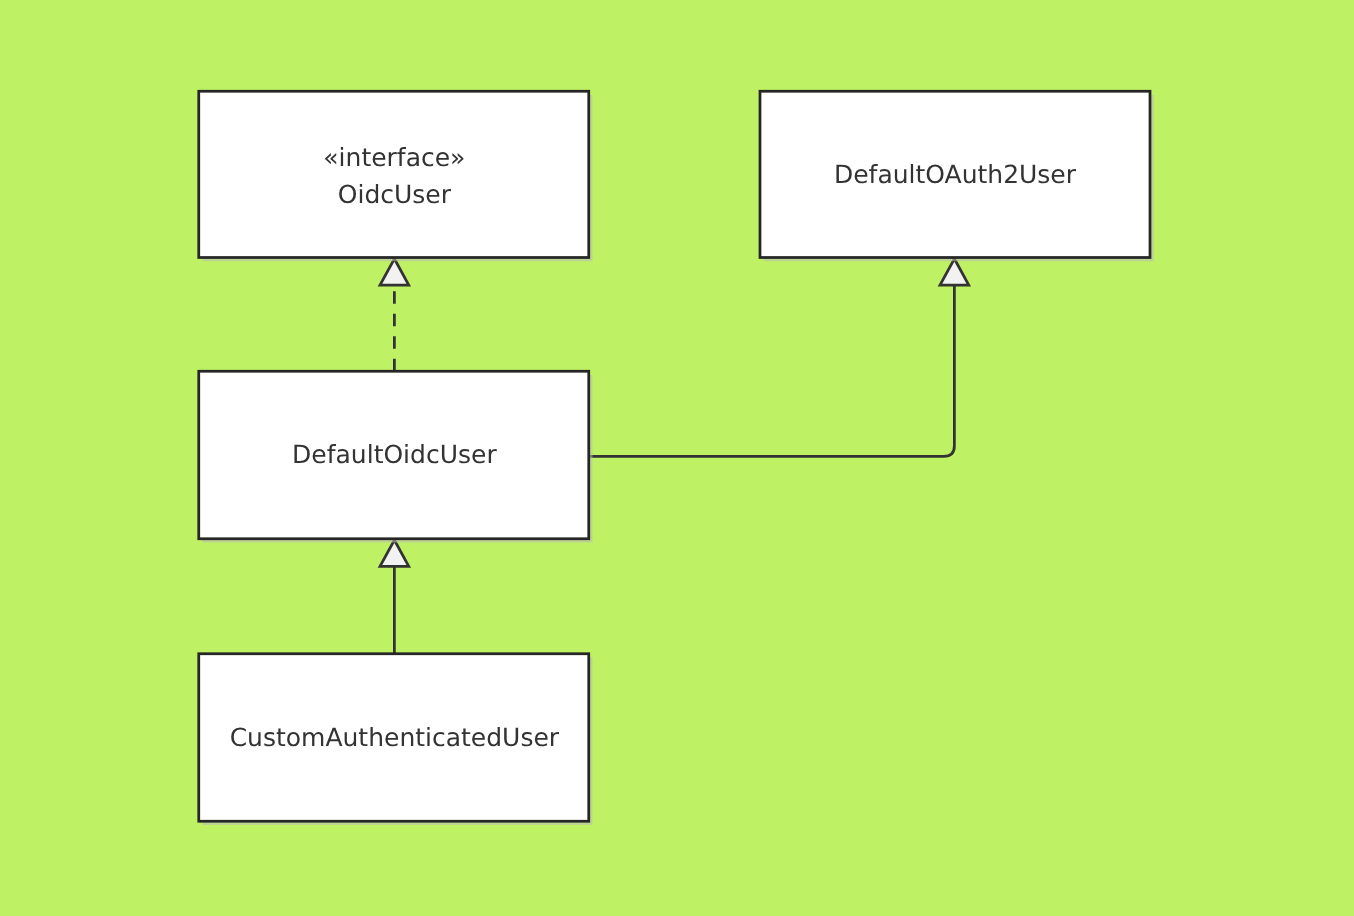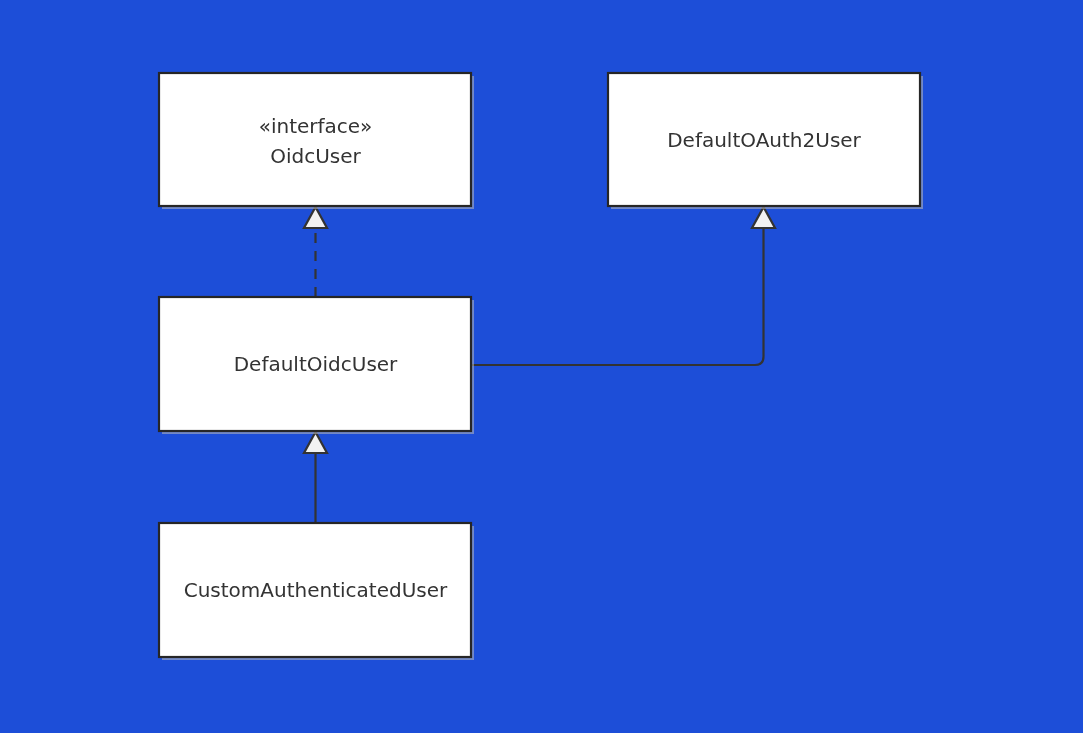--- a/index.html
+++ b/index.html
@@ -7,21 +7,21 @@
     padding: 0;
     background: #ffffff;
   }
   body {
     font-family: "DejaVu Sans", "Liberation Sans", sans-serif;
   }
   #diagram-canvas {
     position: relative;
     width: 1083px;
     height: 733px;
-    background: #1d4ed8;
+    background: #bef264;
     overflow: hidden;
   }
   #uml-svg {
     position: absolute;
     left: 0;
     top: 0;
     width: 1083px;
     height: 733px;
     display: block;
   }

